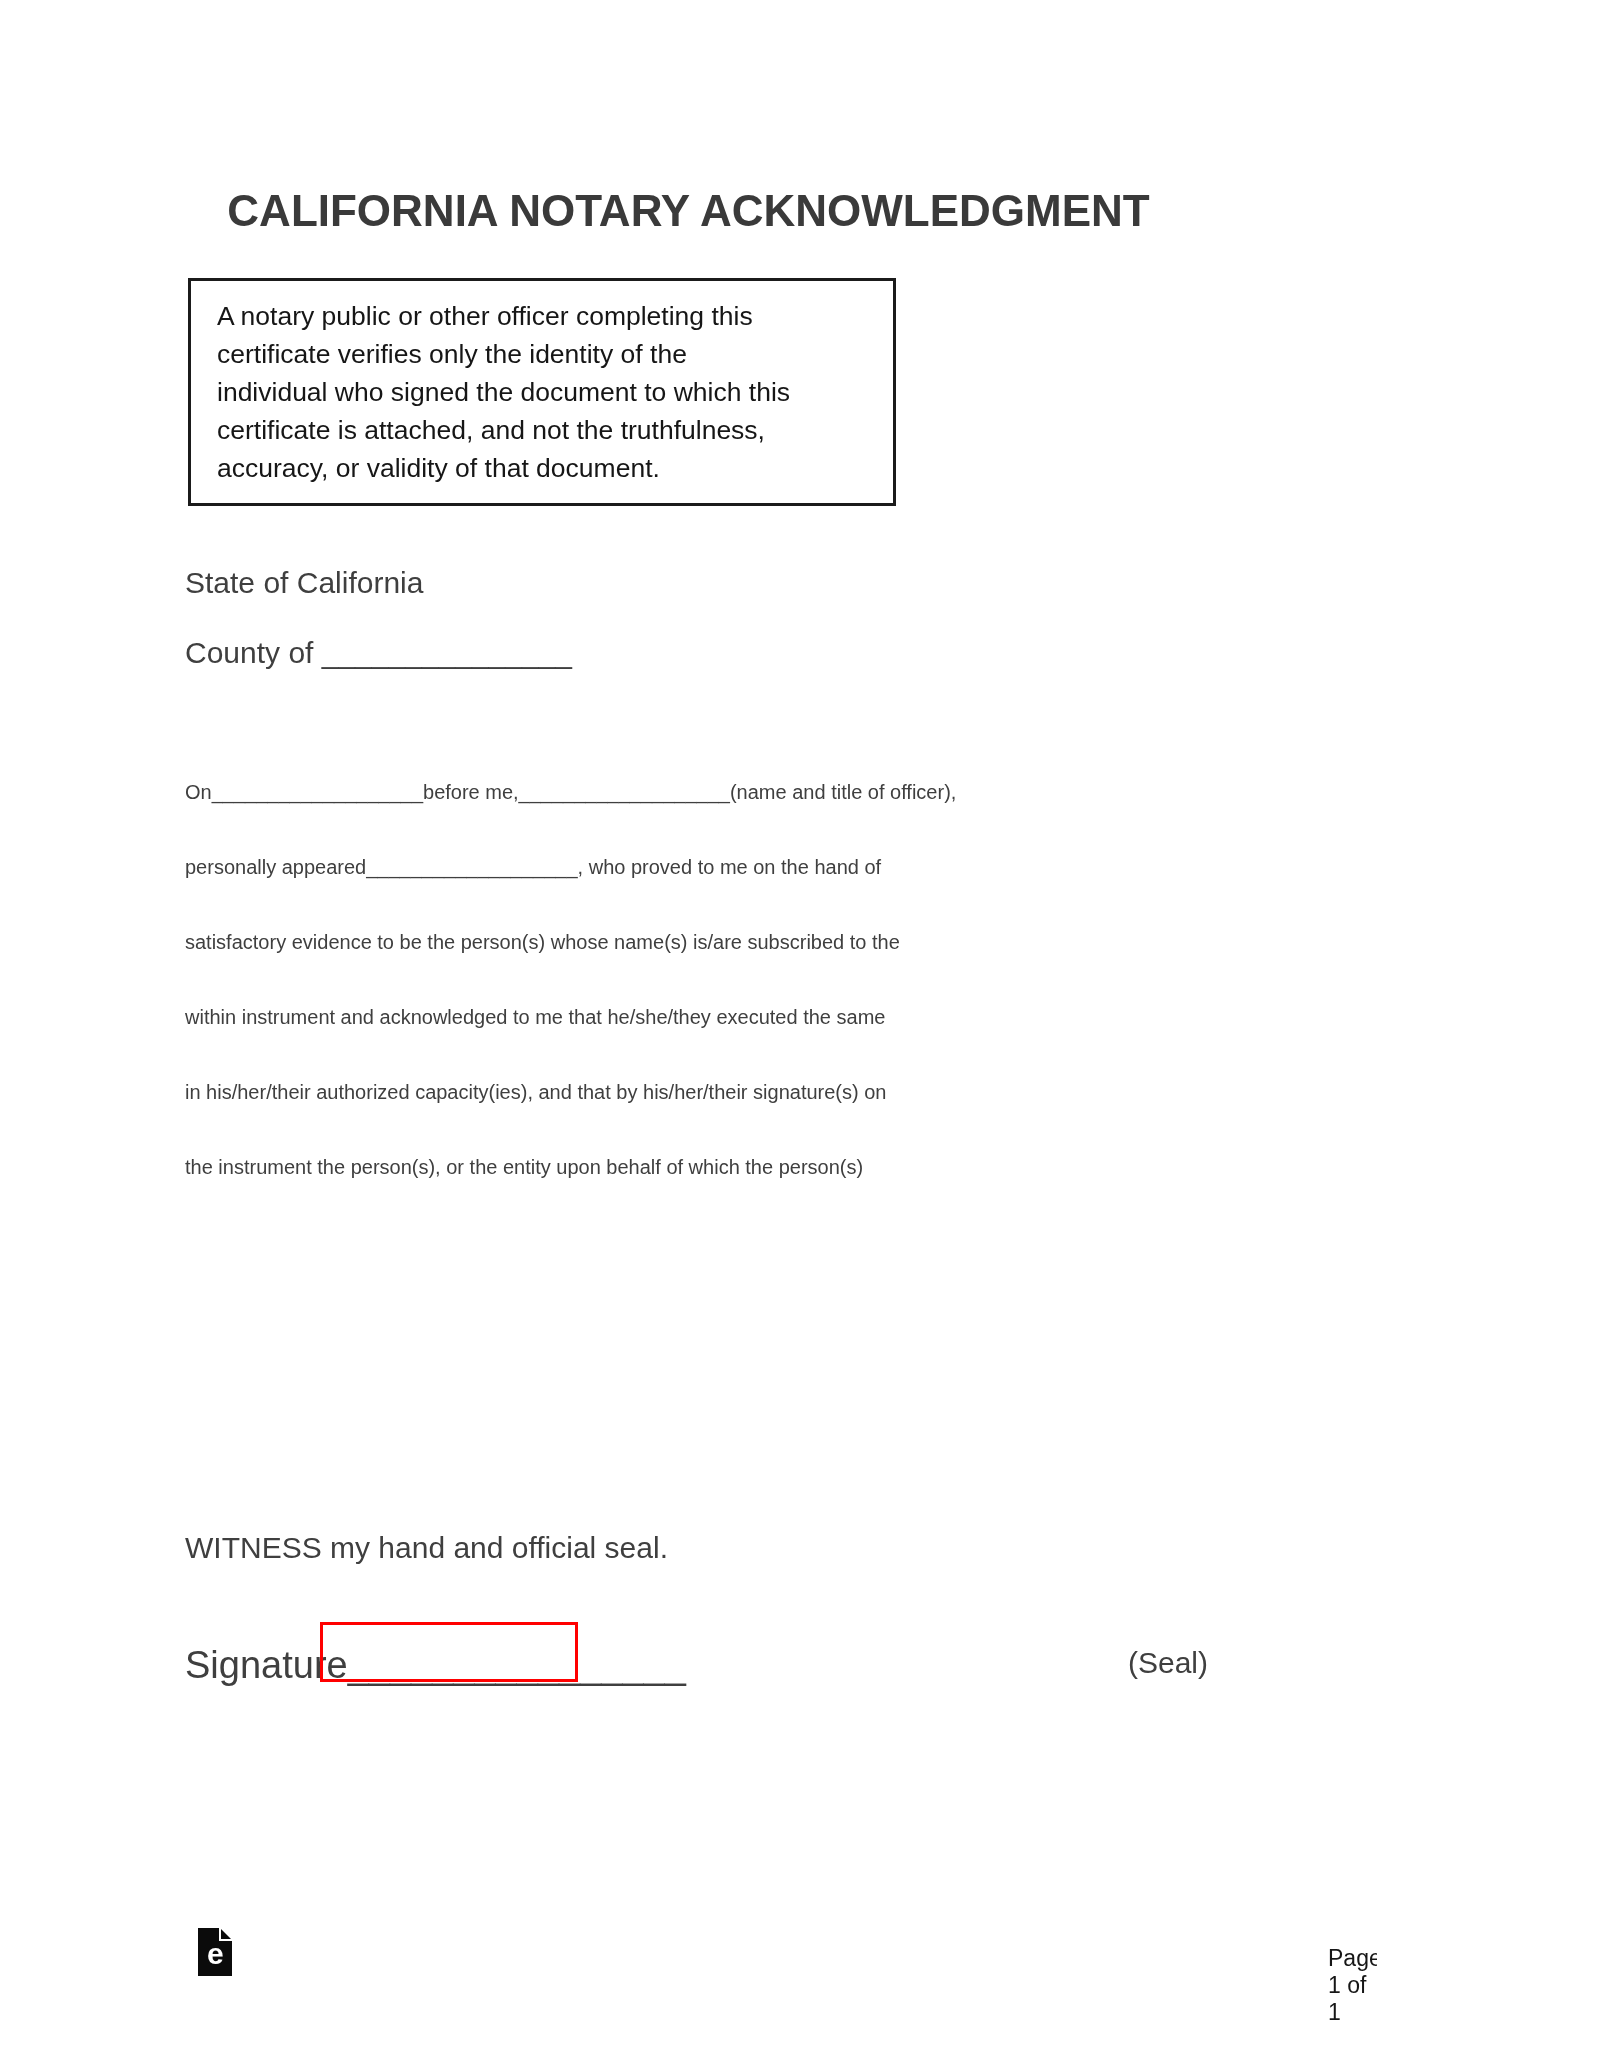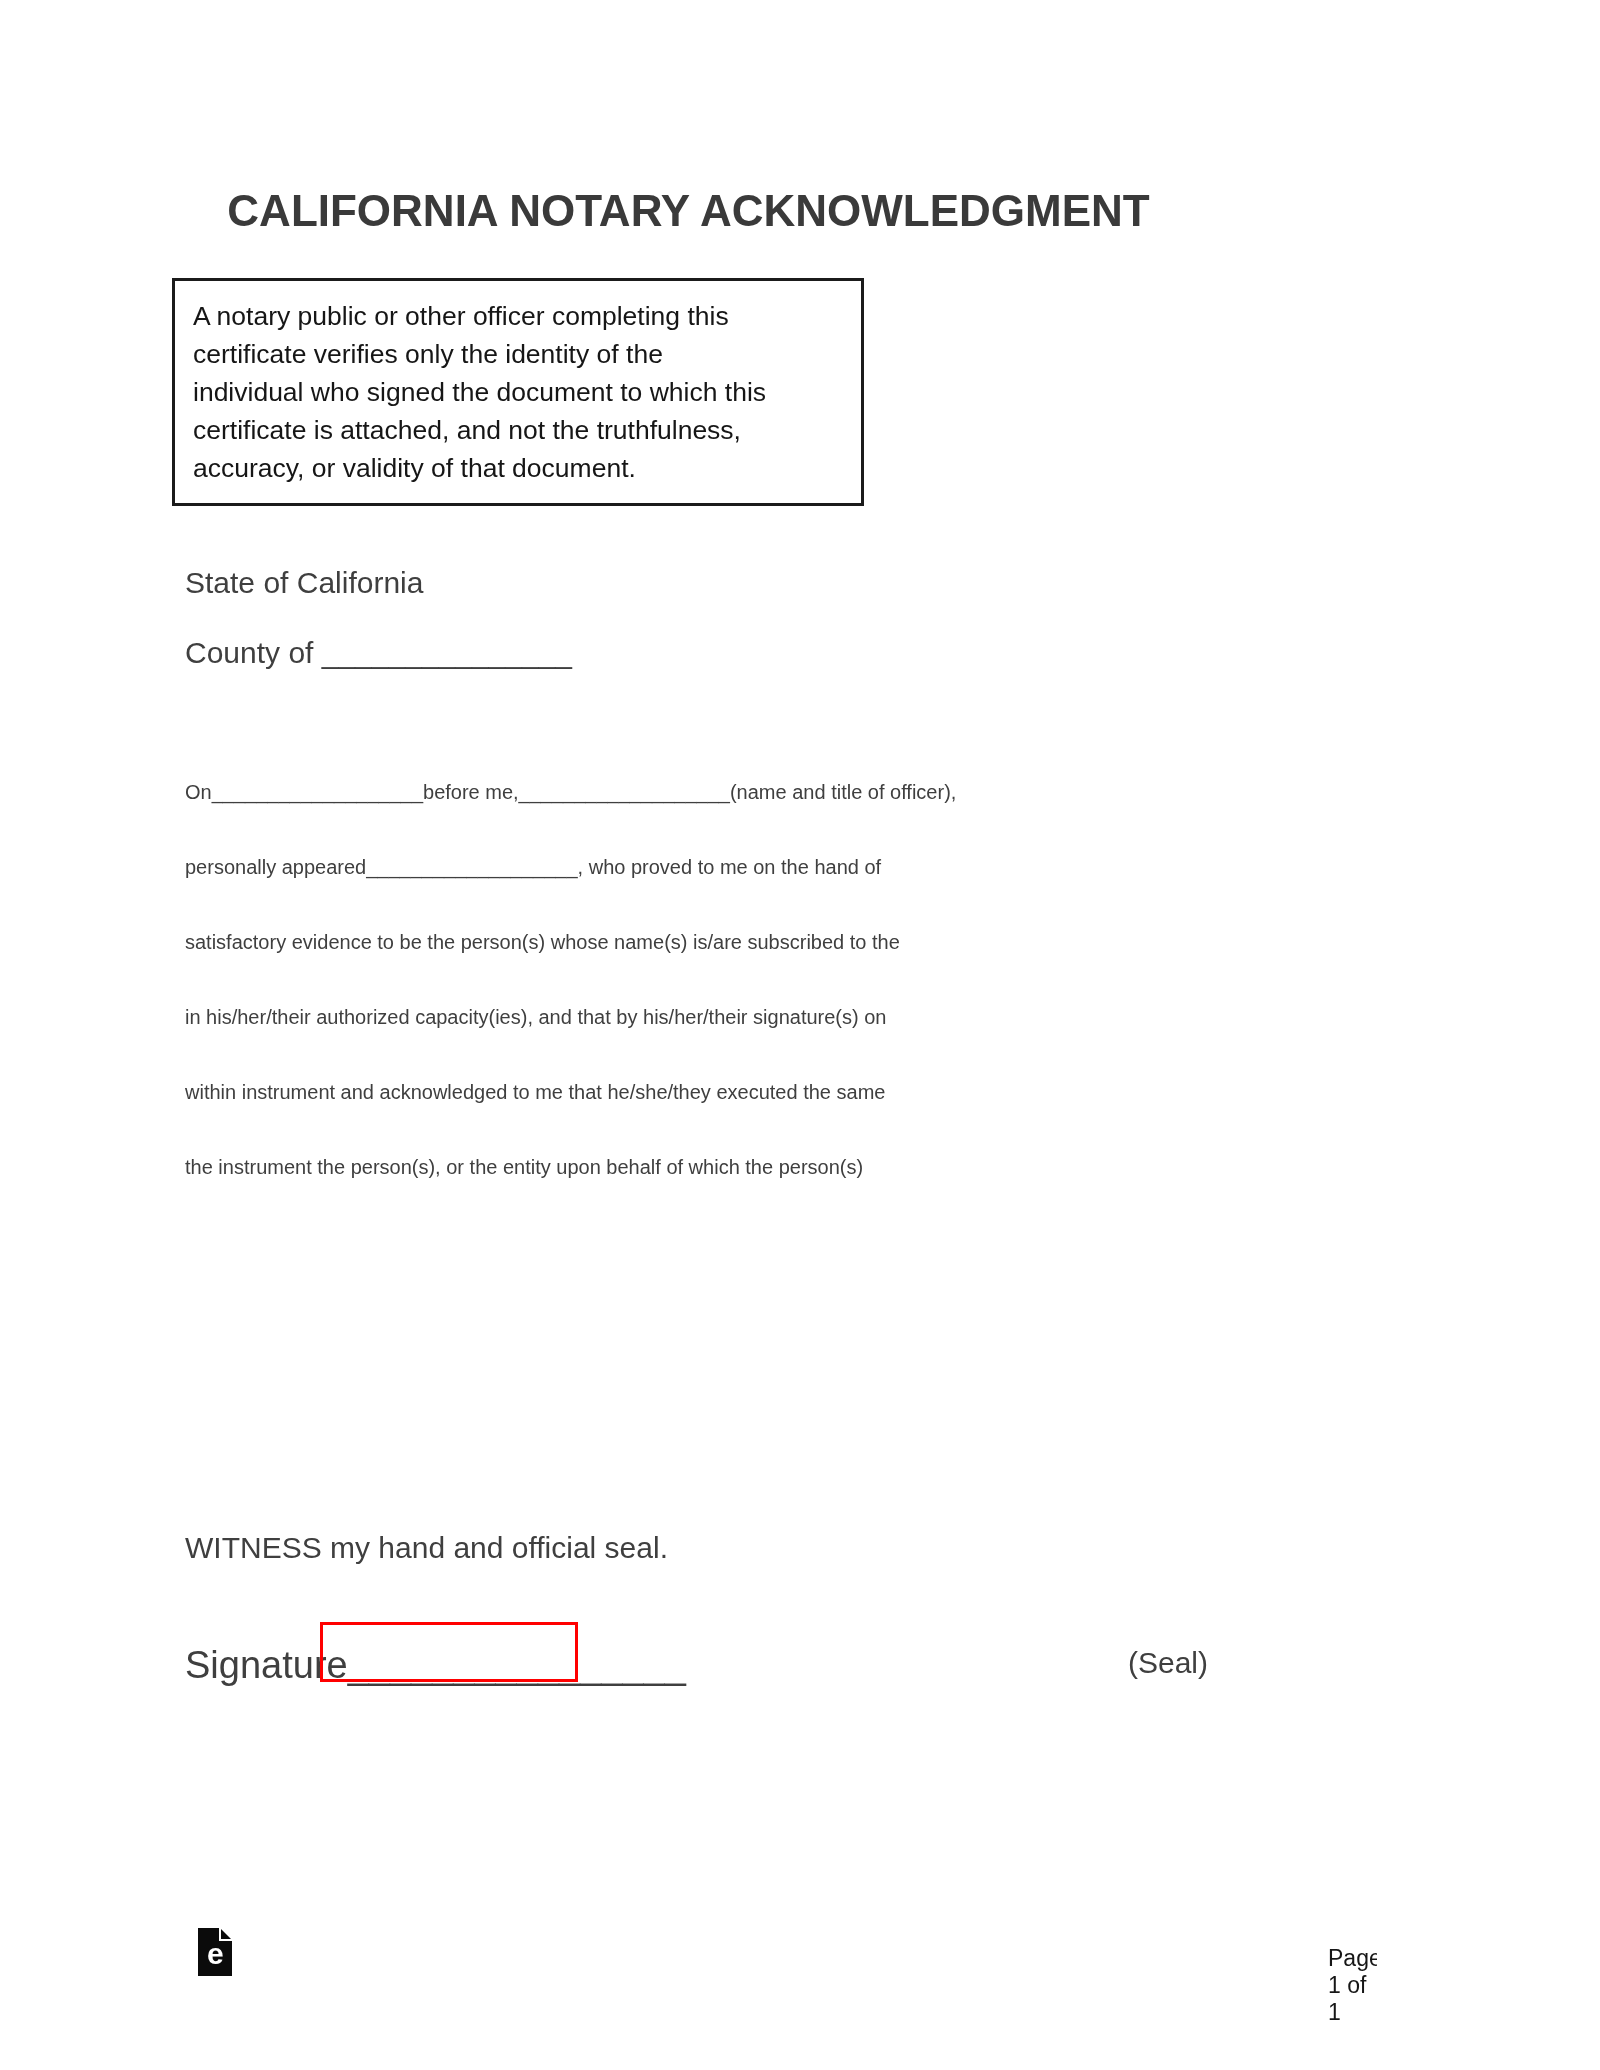--- a/index.html
+++ b/index.html
@@ -17,24 +17,24 @@
     top: 186px;
     left: 0;
     width: 100%;
     text-align: center;
     font-size: 44px;
     font-weight: bold;
     color: #3a3a3a;
   }
   .disclaimer-box {
     position: absolute;
-    left: 172px;
+    left: 188px;
     top: 278px;
     width: 650px;
-    padding: 16px 18px;
+    padding: 16px 26px;
     border: 3px solid #1b1b1b;
     font-size: 26.5px;
     line-height: 38px;
     color: #161616;
   }
   .state-line {
     position: absolute;
     left: 185px;
     top: 566px;
     font-size: 30px;
@@ -118,22 +118,22 @@
   </div>
 
   <div class="state-line">State of California</div>
 
   <div class="county-line">County of _______________</div>
 
   <div class="body-par">
     <div>On___________________before me,___________________(name and title of officer),</div>
     <div>personally appeared___________________, who proved to me on the hand of</div>
     <div>satisfactory evidence to be the person(s) whose name(s) is/are subscribed to the</div>
+    <div>within instrument and acknowledged to me that he/she/they executed the same</div>
     <div>in his/her/their authorized capacity(ies), and that by his/her/their signature(s) on</div>
-    <div>within instrument and acknowledged to me that he/she/they executed the same</div>
     <div>the instrument the person(s), or the entity upon behalf of which the person(s)</div>
   </div>
 
 
   <div class="witness-line">WITNESS my hand and official seal.</div>
 
   <div class="signature-row">
     <span>Signature</span><span>________________</span>
   </div>
 

